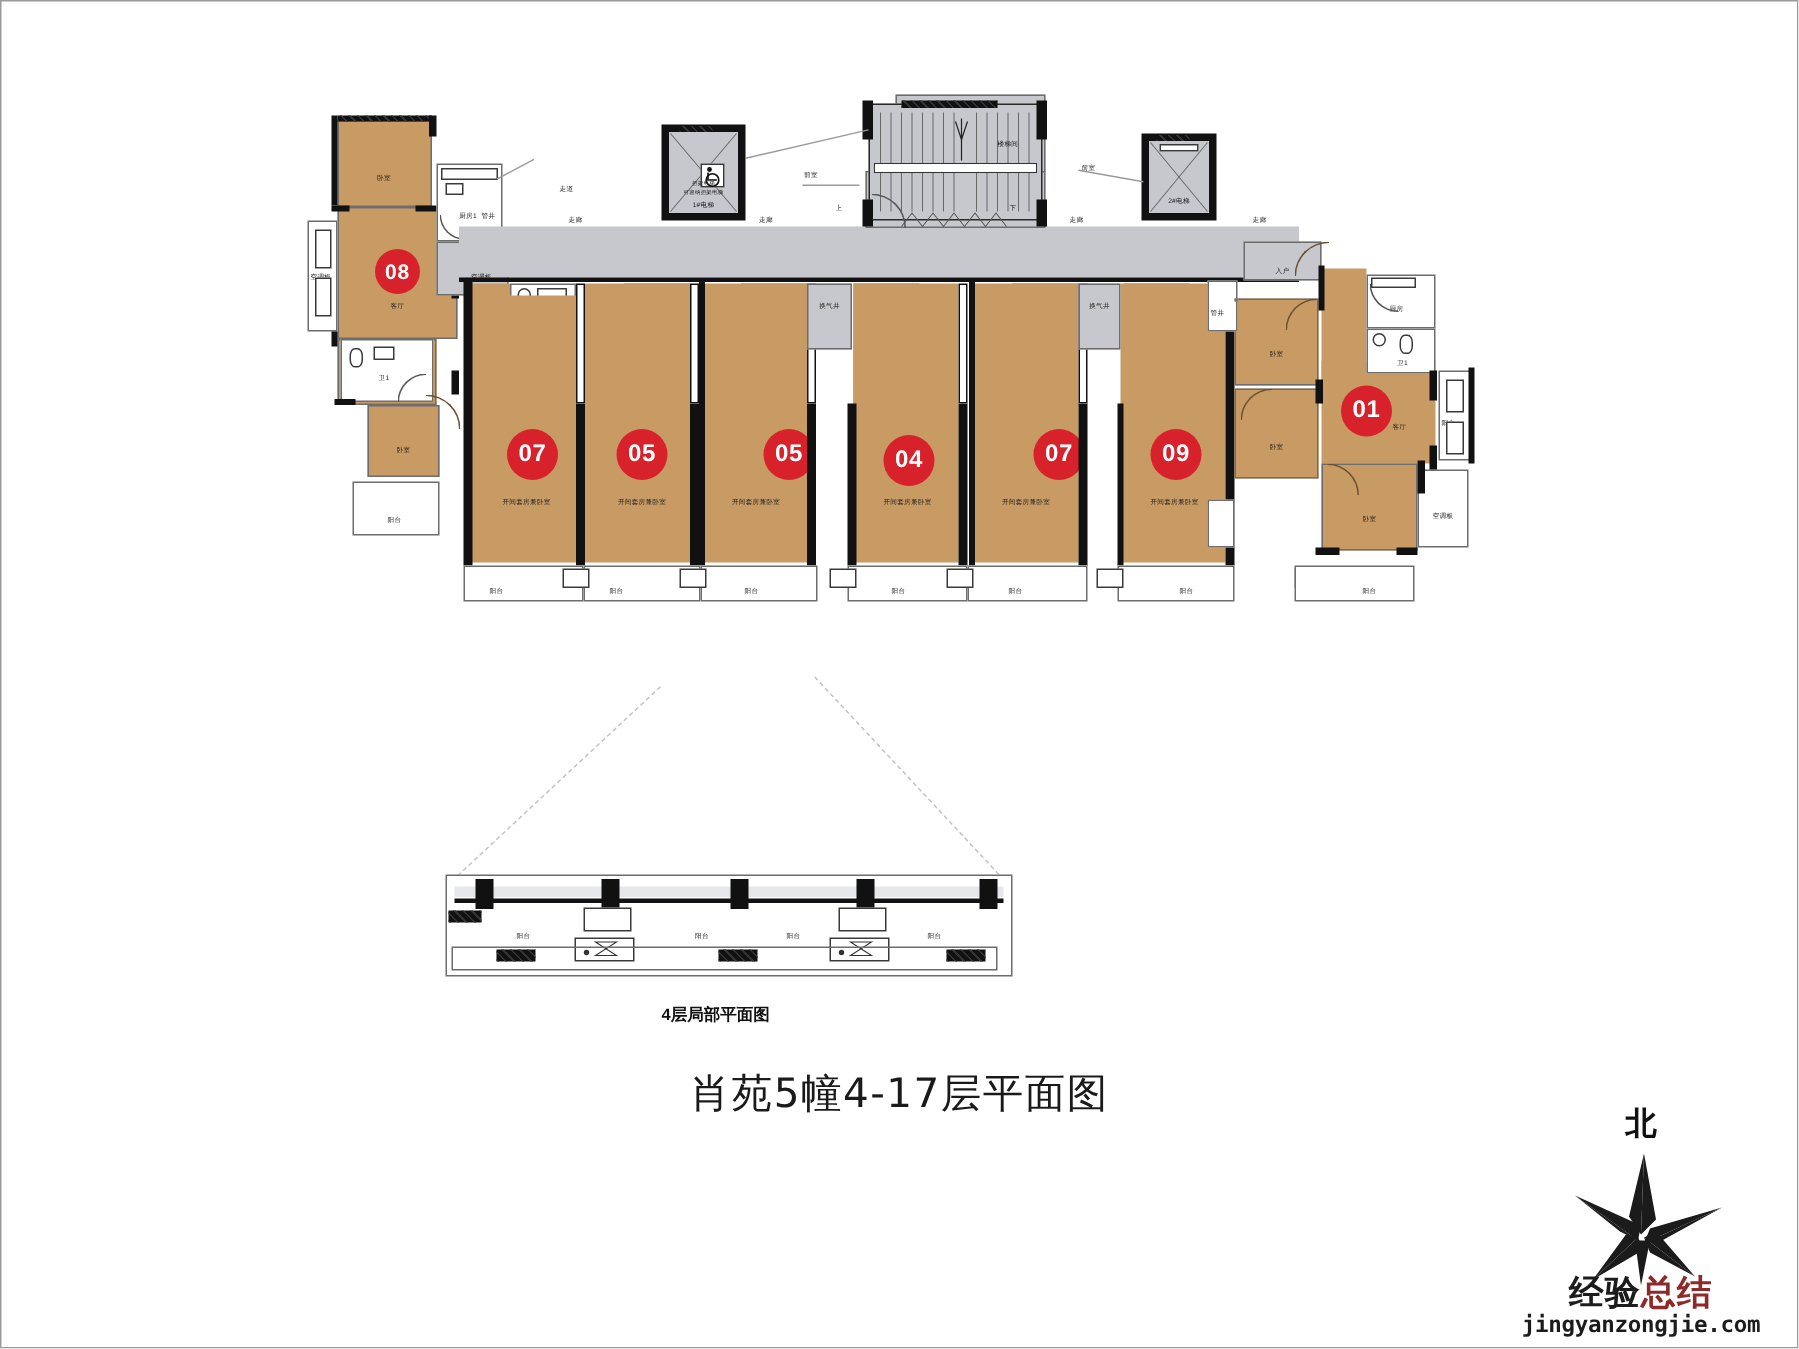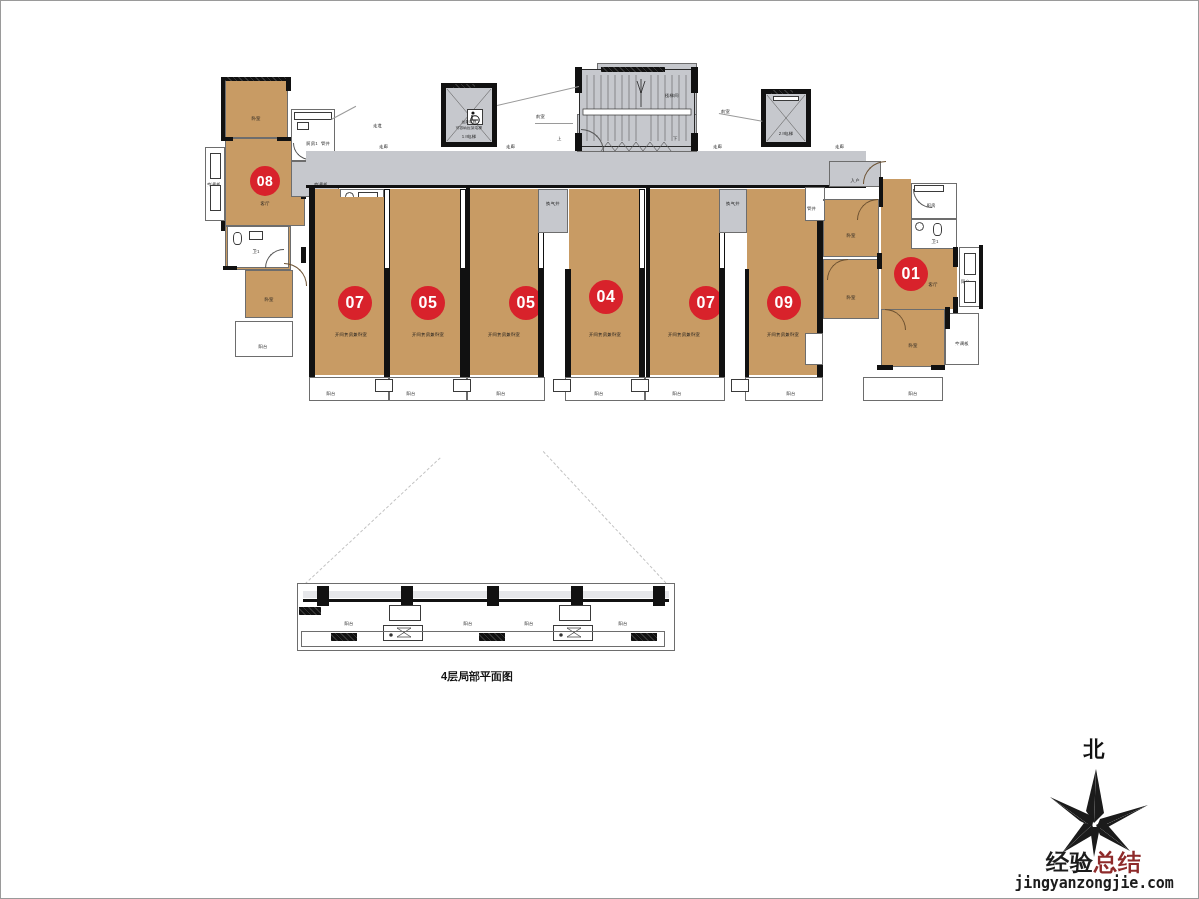--- a/index.html
+++ b/index.html
@@ -295,21 +295,21 @@
     <div class="fx" style="left:572px;top:191px;width:20px;height:8px;"></div>
     <div class="fx o" style="left:580px;top:204px;width:9px;height:13px;"></div>
 
     <div class="rm fill-white ol-thin" style="left:568px;top:232px;width:44px;height:38px;"></div>
     <div class="lbl c" style="left:587px;top:250px;">厨房2</div>
     <div class="fx" style="left:571px;top:234px;width:16px;height:7px;"></div>
     <div class="fx" style="left:591px;top:234px;width:16px;height:7px;"></div>
     <div class="door tl doorg" style="left:572px;top:252px;width:18px;height:18px;"></div>
 
     <div class="rm fill-unit" style="left:568px;top:188px;width:70px;height:186px;"></div>
-    <div class="badge b2" style="left:588px;top:279px;">04</div>
+    <div class="badge b2" style="left:588px;top:289px;">04</div>
     <div class="lbl c" style="left:604px;top:331px;">开间套房兼卧室</div>
     <div class="wall" style="left:564px;top:268px;width:6px;height:108px;"></div>
     <div class="wall" style="left:638px;top:268px;width:6px;height:108px;"></div>
     <div class="wallw" style="left:638px;top:188px;width:6px;height:80px;"></div>
 
     <div class="rm fill-white ol-thin" style="left:674px;top:188px;width:44px;height:44px;"></div>
     <div class="lbl c" style="left:693px;top:215px;">卫2</div>
     <div class="fx r" style="left:679px;top:191px;width:9px;height:9px;"></div>
     <div class="fx" style="left:692px;top:191px;width:20px;height:8px;"></div>
     <div class="fx o" style="left:697px;top:204px;width:9px;height:13px;"></div>
@@ -455,20 +455,21 @@
     </svg>
     <div class="wall hatch" style="left:298px;top:606px;width:22px;height:8px;"></div>
     <div class="wall hatch" style="left:330px;top:632px;width:26px;height:8px;"></div>
     <div class="wall hatch" style="left:478px;top:632px;width:26px;height:8px;"></div>
     <div class="wall hatch" style="left:630px;top:632px;width:26px;height:8px;"></div>
     <div class="rm ol-thin" style="left:300px;top:630px;width:364px;height:16px;background:transparent;"></div>
 
     <div class="cap-sub" style="left:440px;top:668px;">4层局部平面图</div>
   </div>
 
+  <div class="title-main" style="left:0;top:710px;">肖苑5幢4-17层平面图</div>
 
   <div id="wm">
     <div class="wm-n">北</div>
     <svg class="wm-star" width="120" height="92" viewBox="0 0 120 92">
       <g fill="#1b1b1b">
         <path d="M62 4 L70 48 L60 58 Z"></path>
         <path d="M62 4 L60 58 L52 46 Z"></path>
         <path d="M114 40 L66 54 L62 64 Z"></path>
         <path d="M114 40 L62 64 L74 62 Z"></path>
         <path d="M16 32 L60 52 L58 62 Z"></path>

